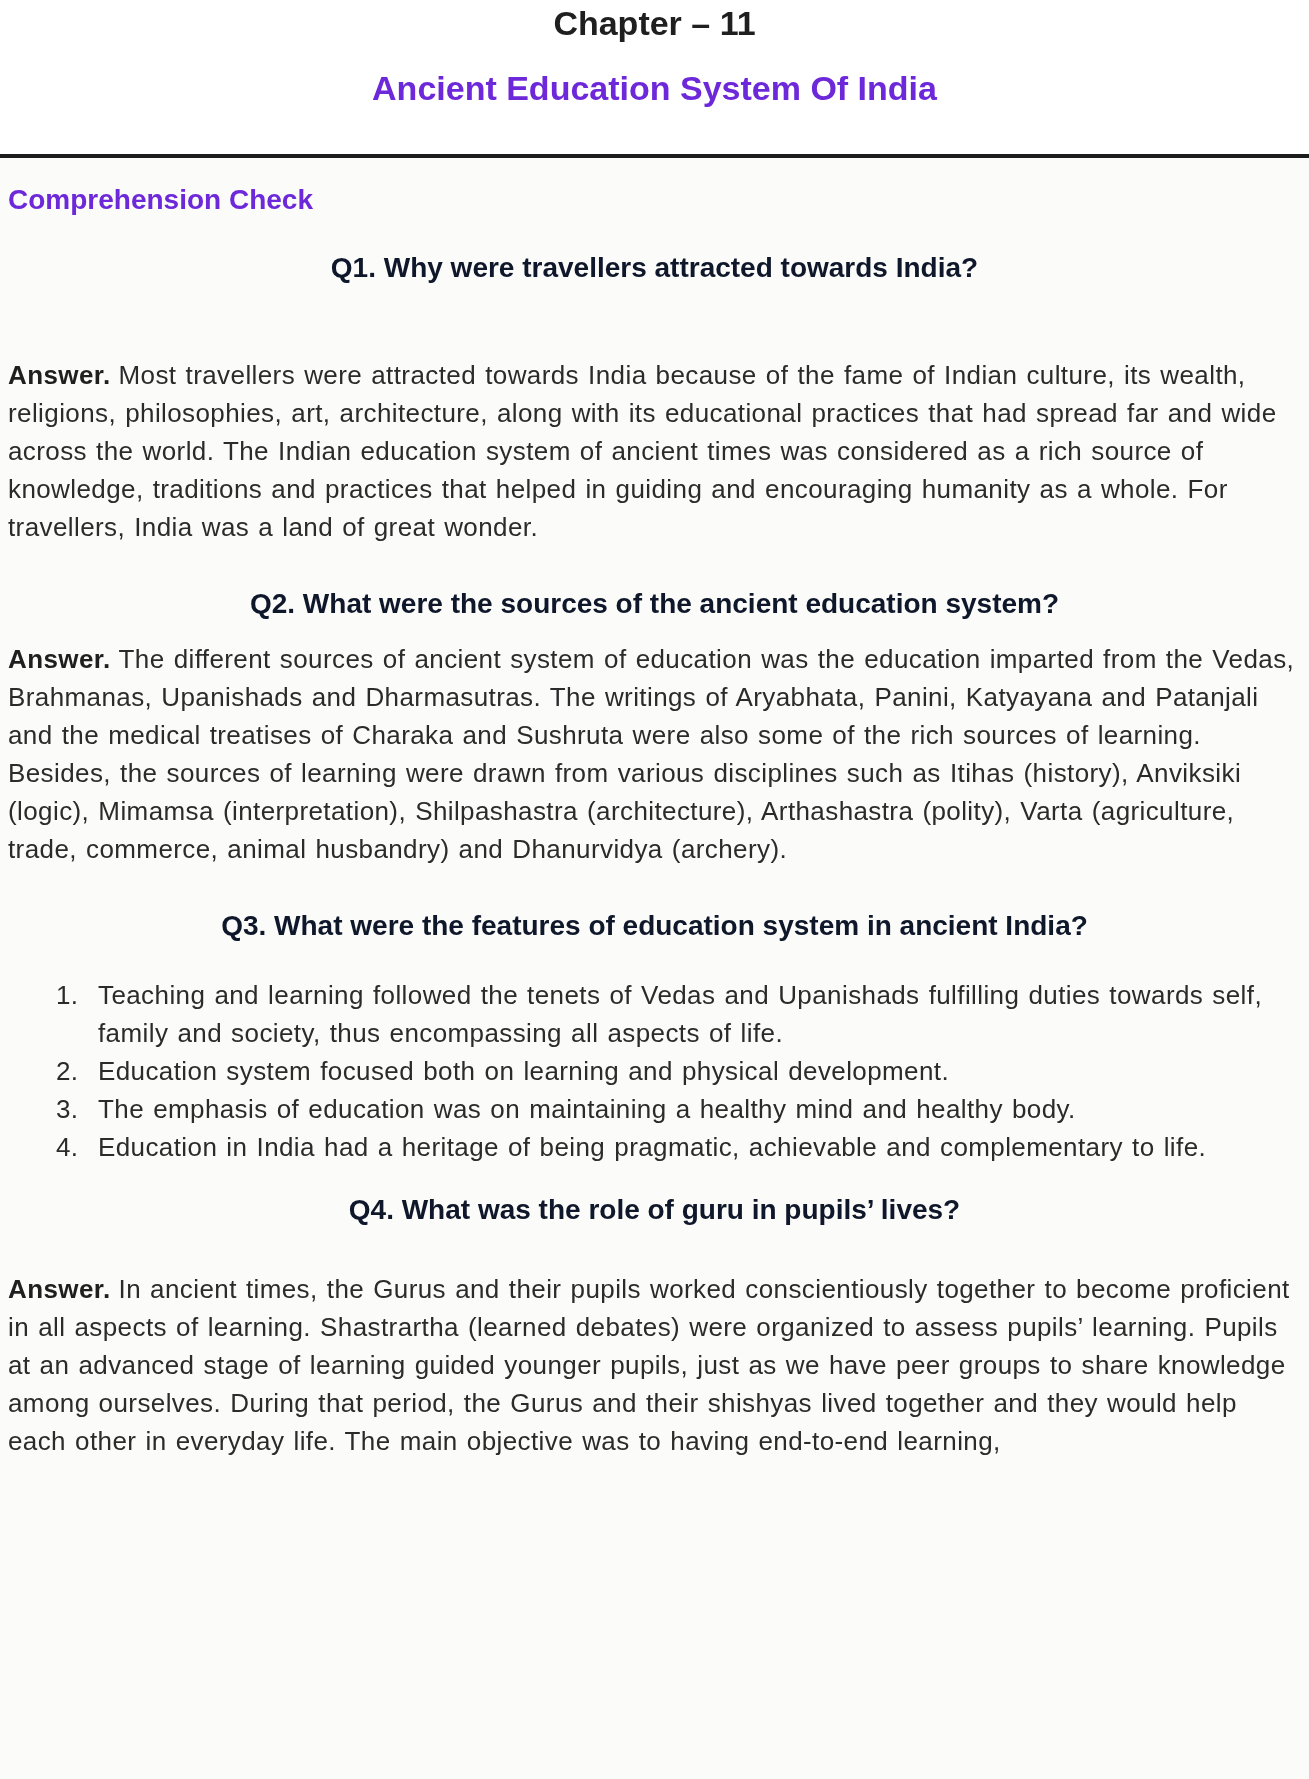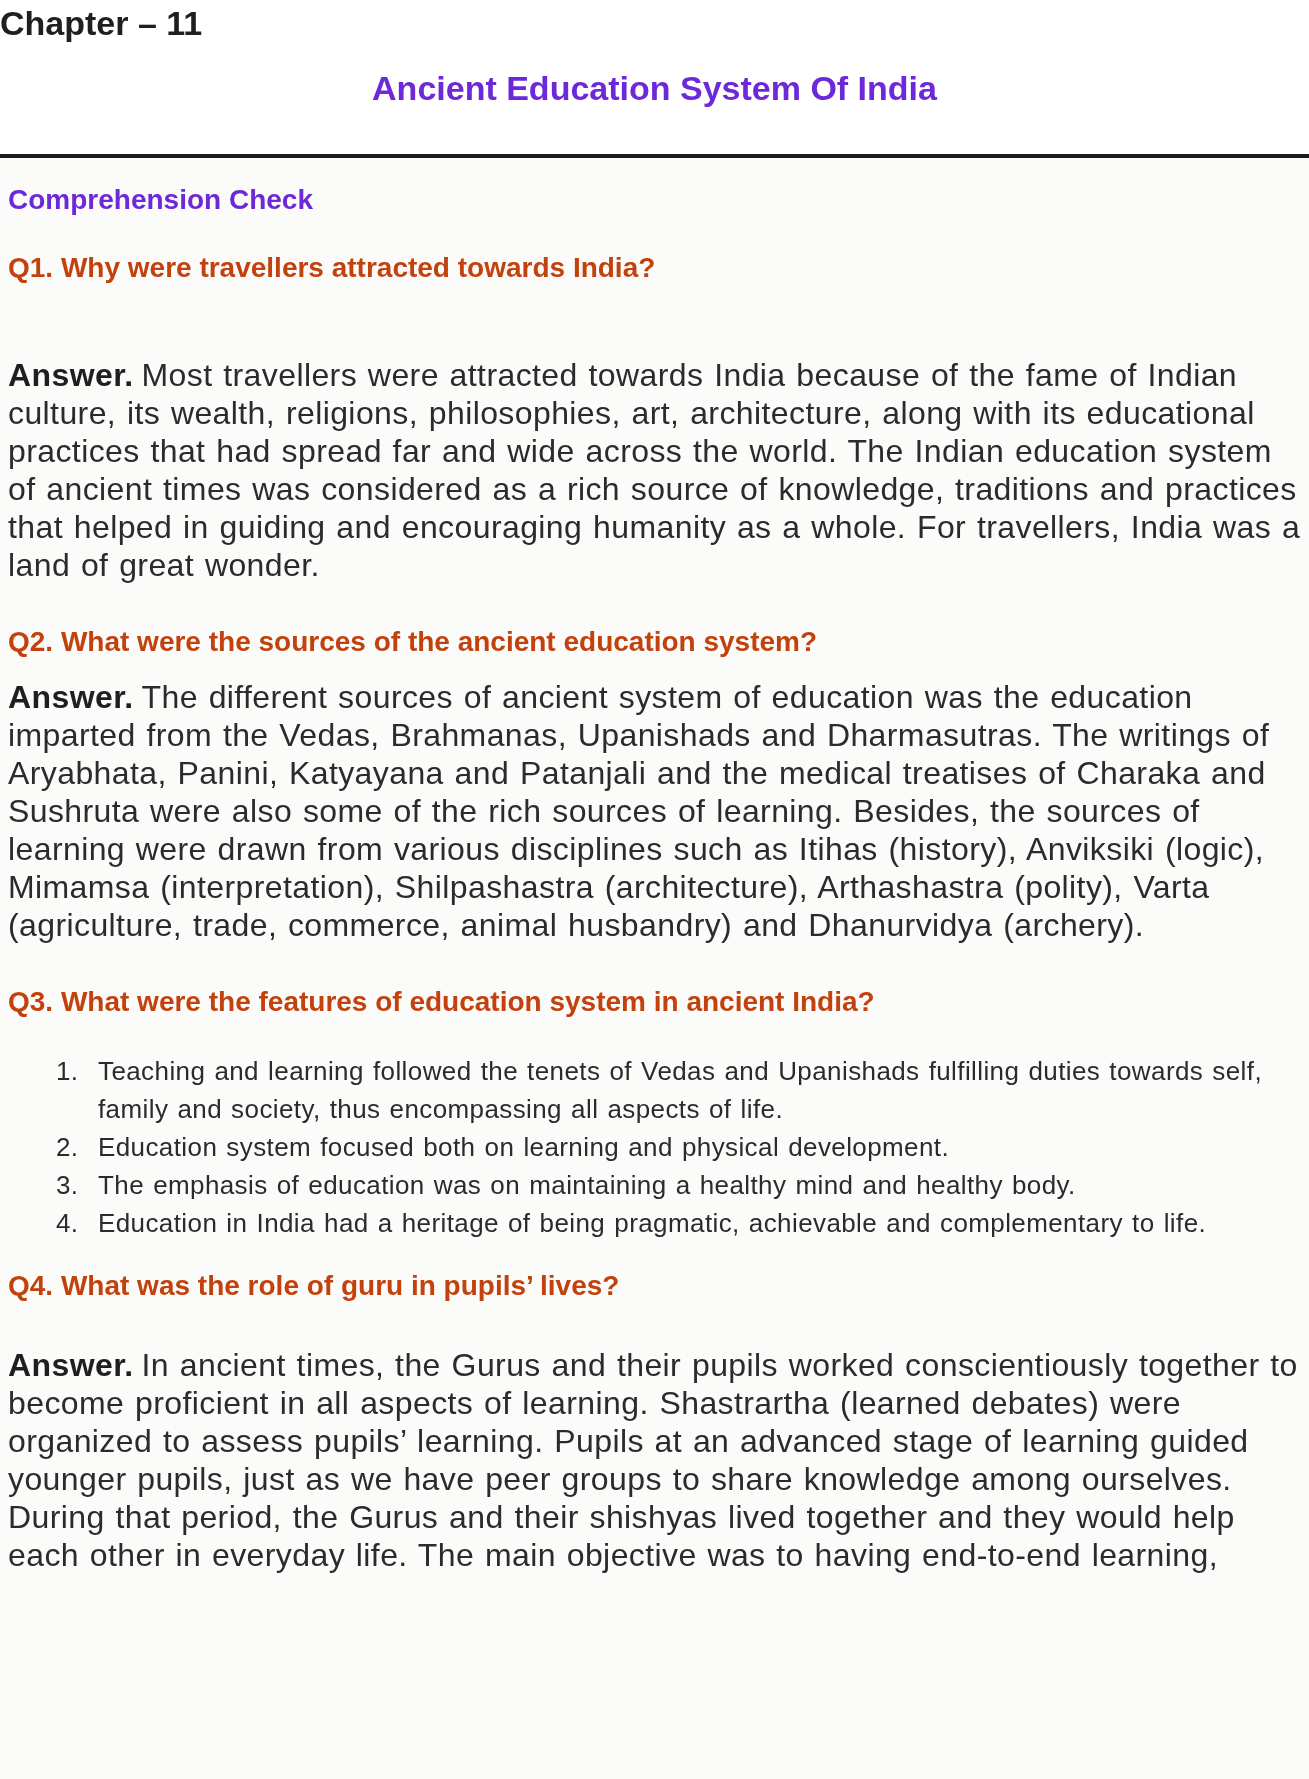--- a/index.html
+++ b/index.html
@@ -12,21 +12,21 @@
     overflow: hidden;
     background: #fbfbfa;
     font-family: "Liberation Sans", sans-serif;
     color: #2b2b2b;
   }
   .page-top {
     background: #ffffff;
     padding-top: 4px;
   }
   .chapter-title {
-    text-align: left;
+    text-align: center;
     font-weight: bold;
     font-size: 34px;
     line-height: 38px;
     color: #1f1f1f;
     margin: 0;
   }
   .chapter-subtitle {
     text-align: center;
     font-weight: bold;
     font-size: 34px;
@@ -47,27 +47,28 @@
     color: #6d28d9;
     font-weight: bold;
     font-size: 28px;
     line-height: 32px;
     margin: 26px 0 0 0;
   }
   .question {
     font-weight: bold;
     font-size: 28px;
     line-height: 32px;
-    color: #c2410c;
+    color: #0f172a;
     margin: 42px 0 0 0;
+    text-align: center;
   }
   .q-first { margin-top: 36px; }
   .q-last  { margin-top: 28px; }
   .answer {
-    font-size: 32px;
+    font-size: 26px;
     line-height: 38px;
     letter-spacing: 0.4px;
     word-spacing: 1.5px;
     margin: 20px 0 0 0;
     color: #2b2b2b;
   }
   .a-1 { margin-top: 72px; }
   .a-3 { margin-top: 42px; }
   .a-4 { margin-top: 44px; }
   .answer-label {

